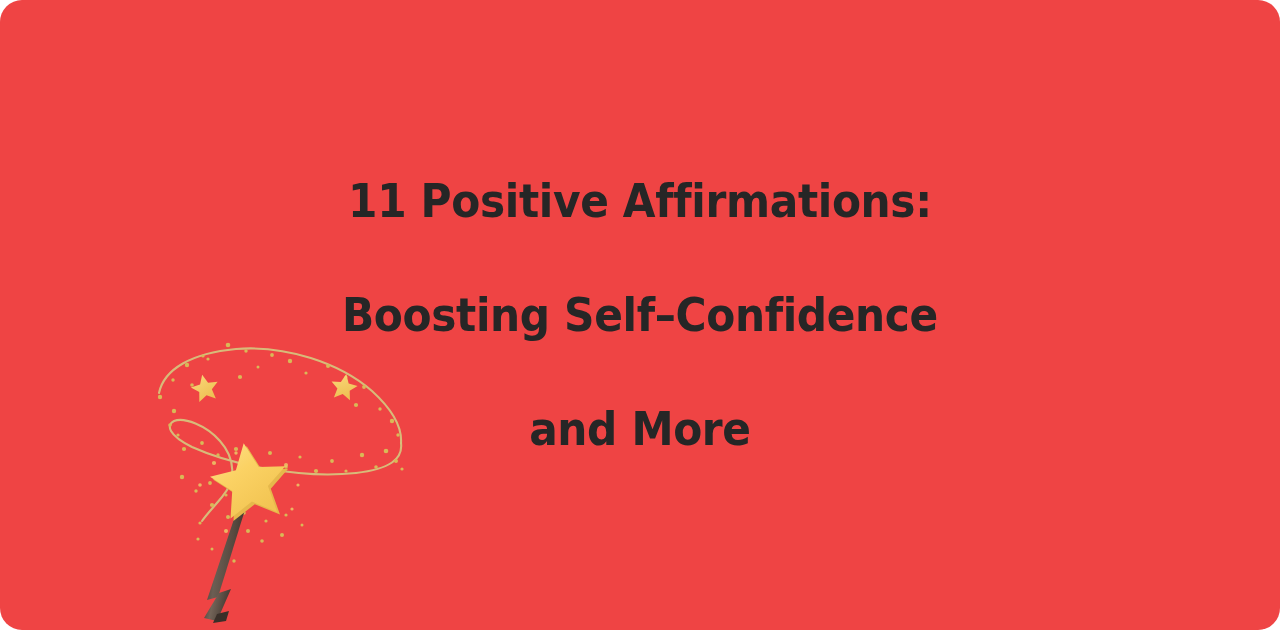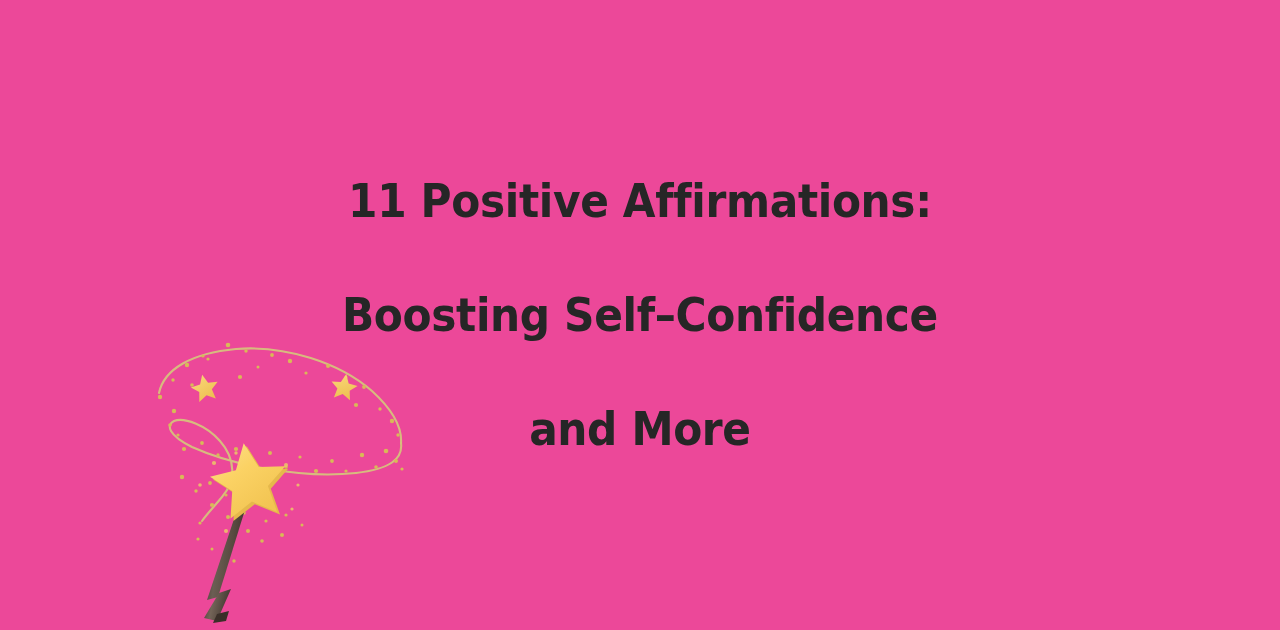--- a/index.html
+++ b/index.html
@@ -65,21 +65,21 @@
   #wand-illustration svg {
     display: block;
     width: 300px;
     height: 300px;
     overflow: visible;
   }
 </style>
 </head>
 <body>
 
-<div id="banner" style="background: #ec4899;">
+<div id="banner" style="background: #ef4444; border-radius: 22px;">
 
   <div id="wand-illustration">
     <svg viewBox="0 0 300 300" xmlns="http://www.w3.org/2000/svg">
       <defs>
         <linearGradient id="starGrad" x1="0" y1="0" x2="0.6" y2="1">
           <stop offset="0%" stop-color="#fde08c"></stop>
           <stop offset="45%" stop-color="#fbd264"></stop>
           <stop offset="100%" stop-color="#f2c452"></stop>
         </linearGradient>
         <linearGradient id="handleGrad" x1="0" y1="0" x2="1" y2="0.25">

